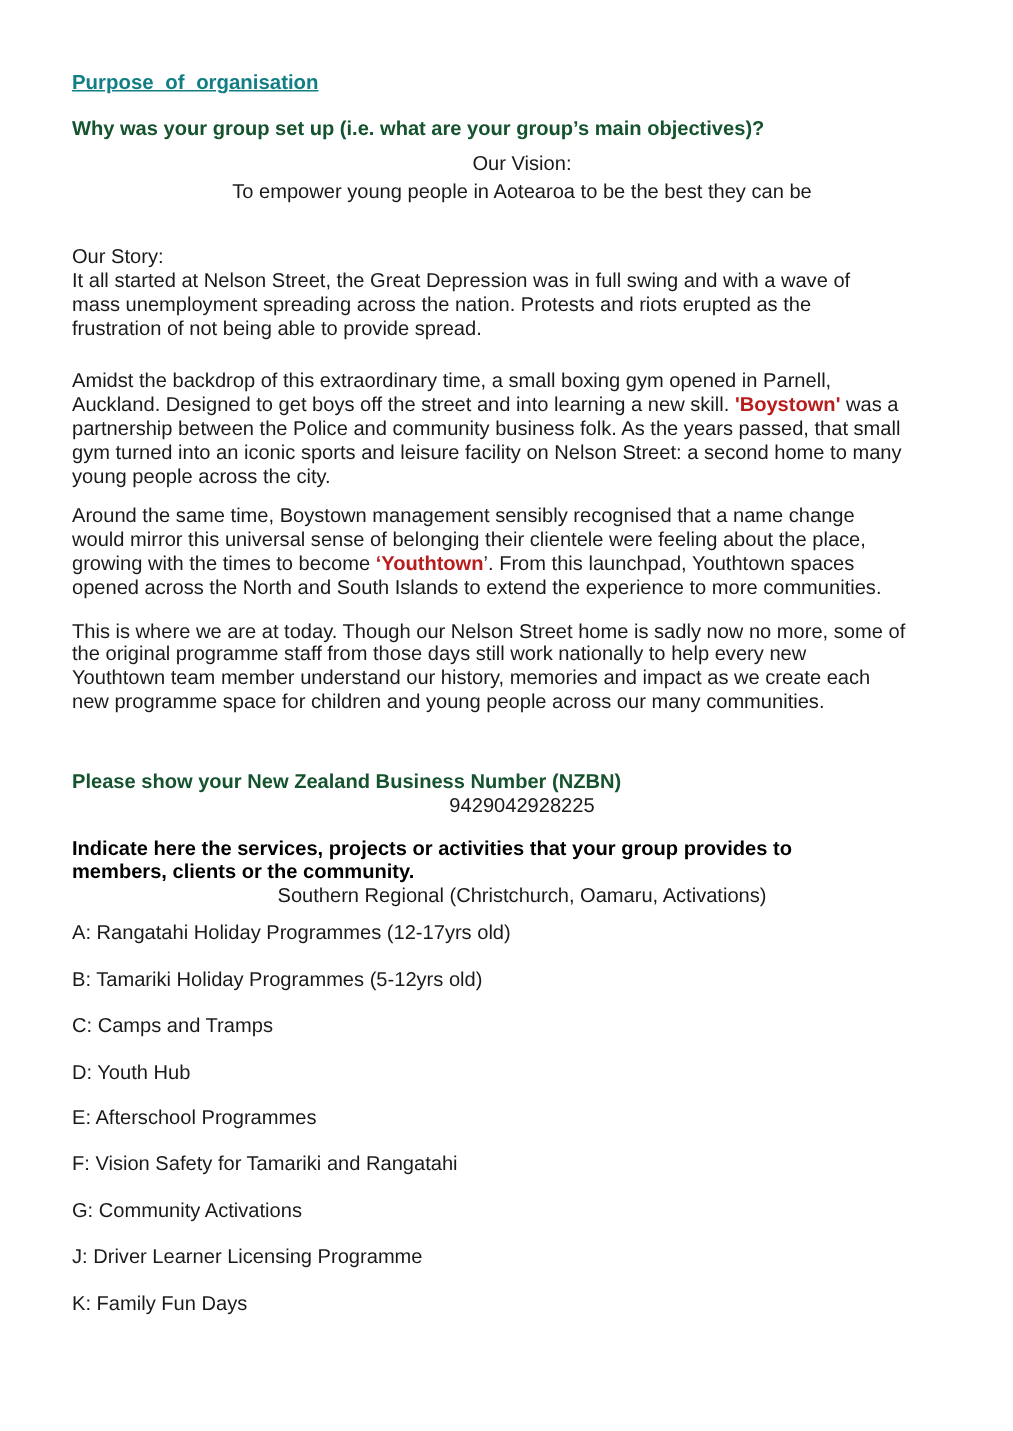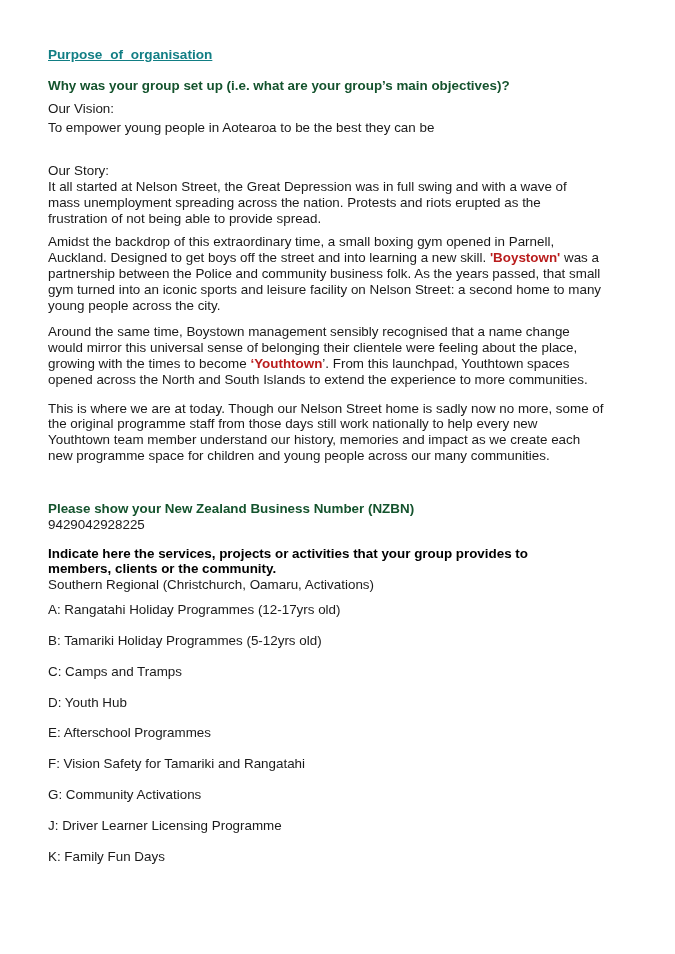--- a/index.html
+++ b/index.html
@@ -29,26 +29,26 @@
     font-weight: bold;
     text-decoration: underline;
     word-spacing: 4px;
     font-size: 13.6px;
   }
   .question {
     font-weight: bold;
     color: #14532d;
     margin-top: 15px;
   }
-  .answer-line { white-space: pre-line; }
+  .answer-line { white-space: pre-line; text-align: center; }
   .vision-label { margin-top: 7px; }
   .vision-text { margin-top: 4px; }
   .para { white-space: pre-line; }
   .story-p1 { margin-top: 27px; }
-  .story-p2 { margin-top: 8px; }
+  .story-p2 { margin-top: 20px; }
   .story-p3 { margin-top: 11px; }
   .story-p4 { margin-top: 13px; }
   .nzbn-question { margin-top: 37px; }
   .nzbn-answer { margin-top: 0px; }
   .services-question {
     font-weight: bold;
     color: #000000;
     margin-top: 14px;
     line-height: 15px;
     white-space: pre-line;

